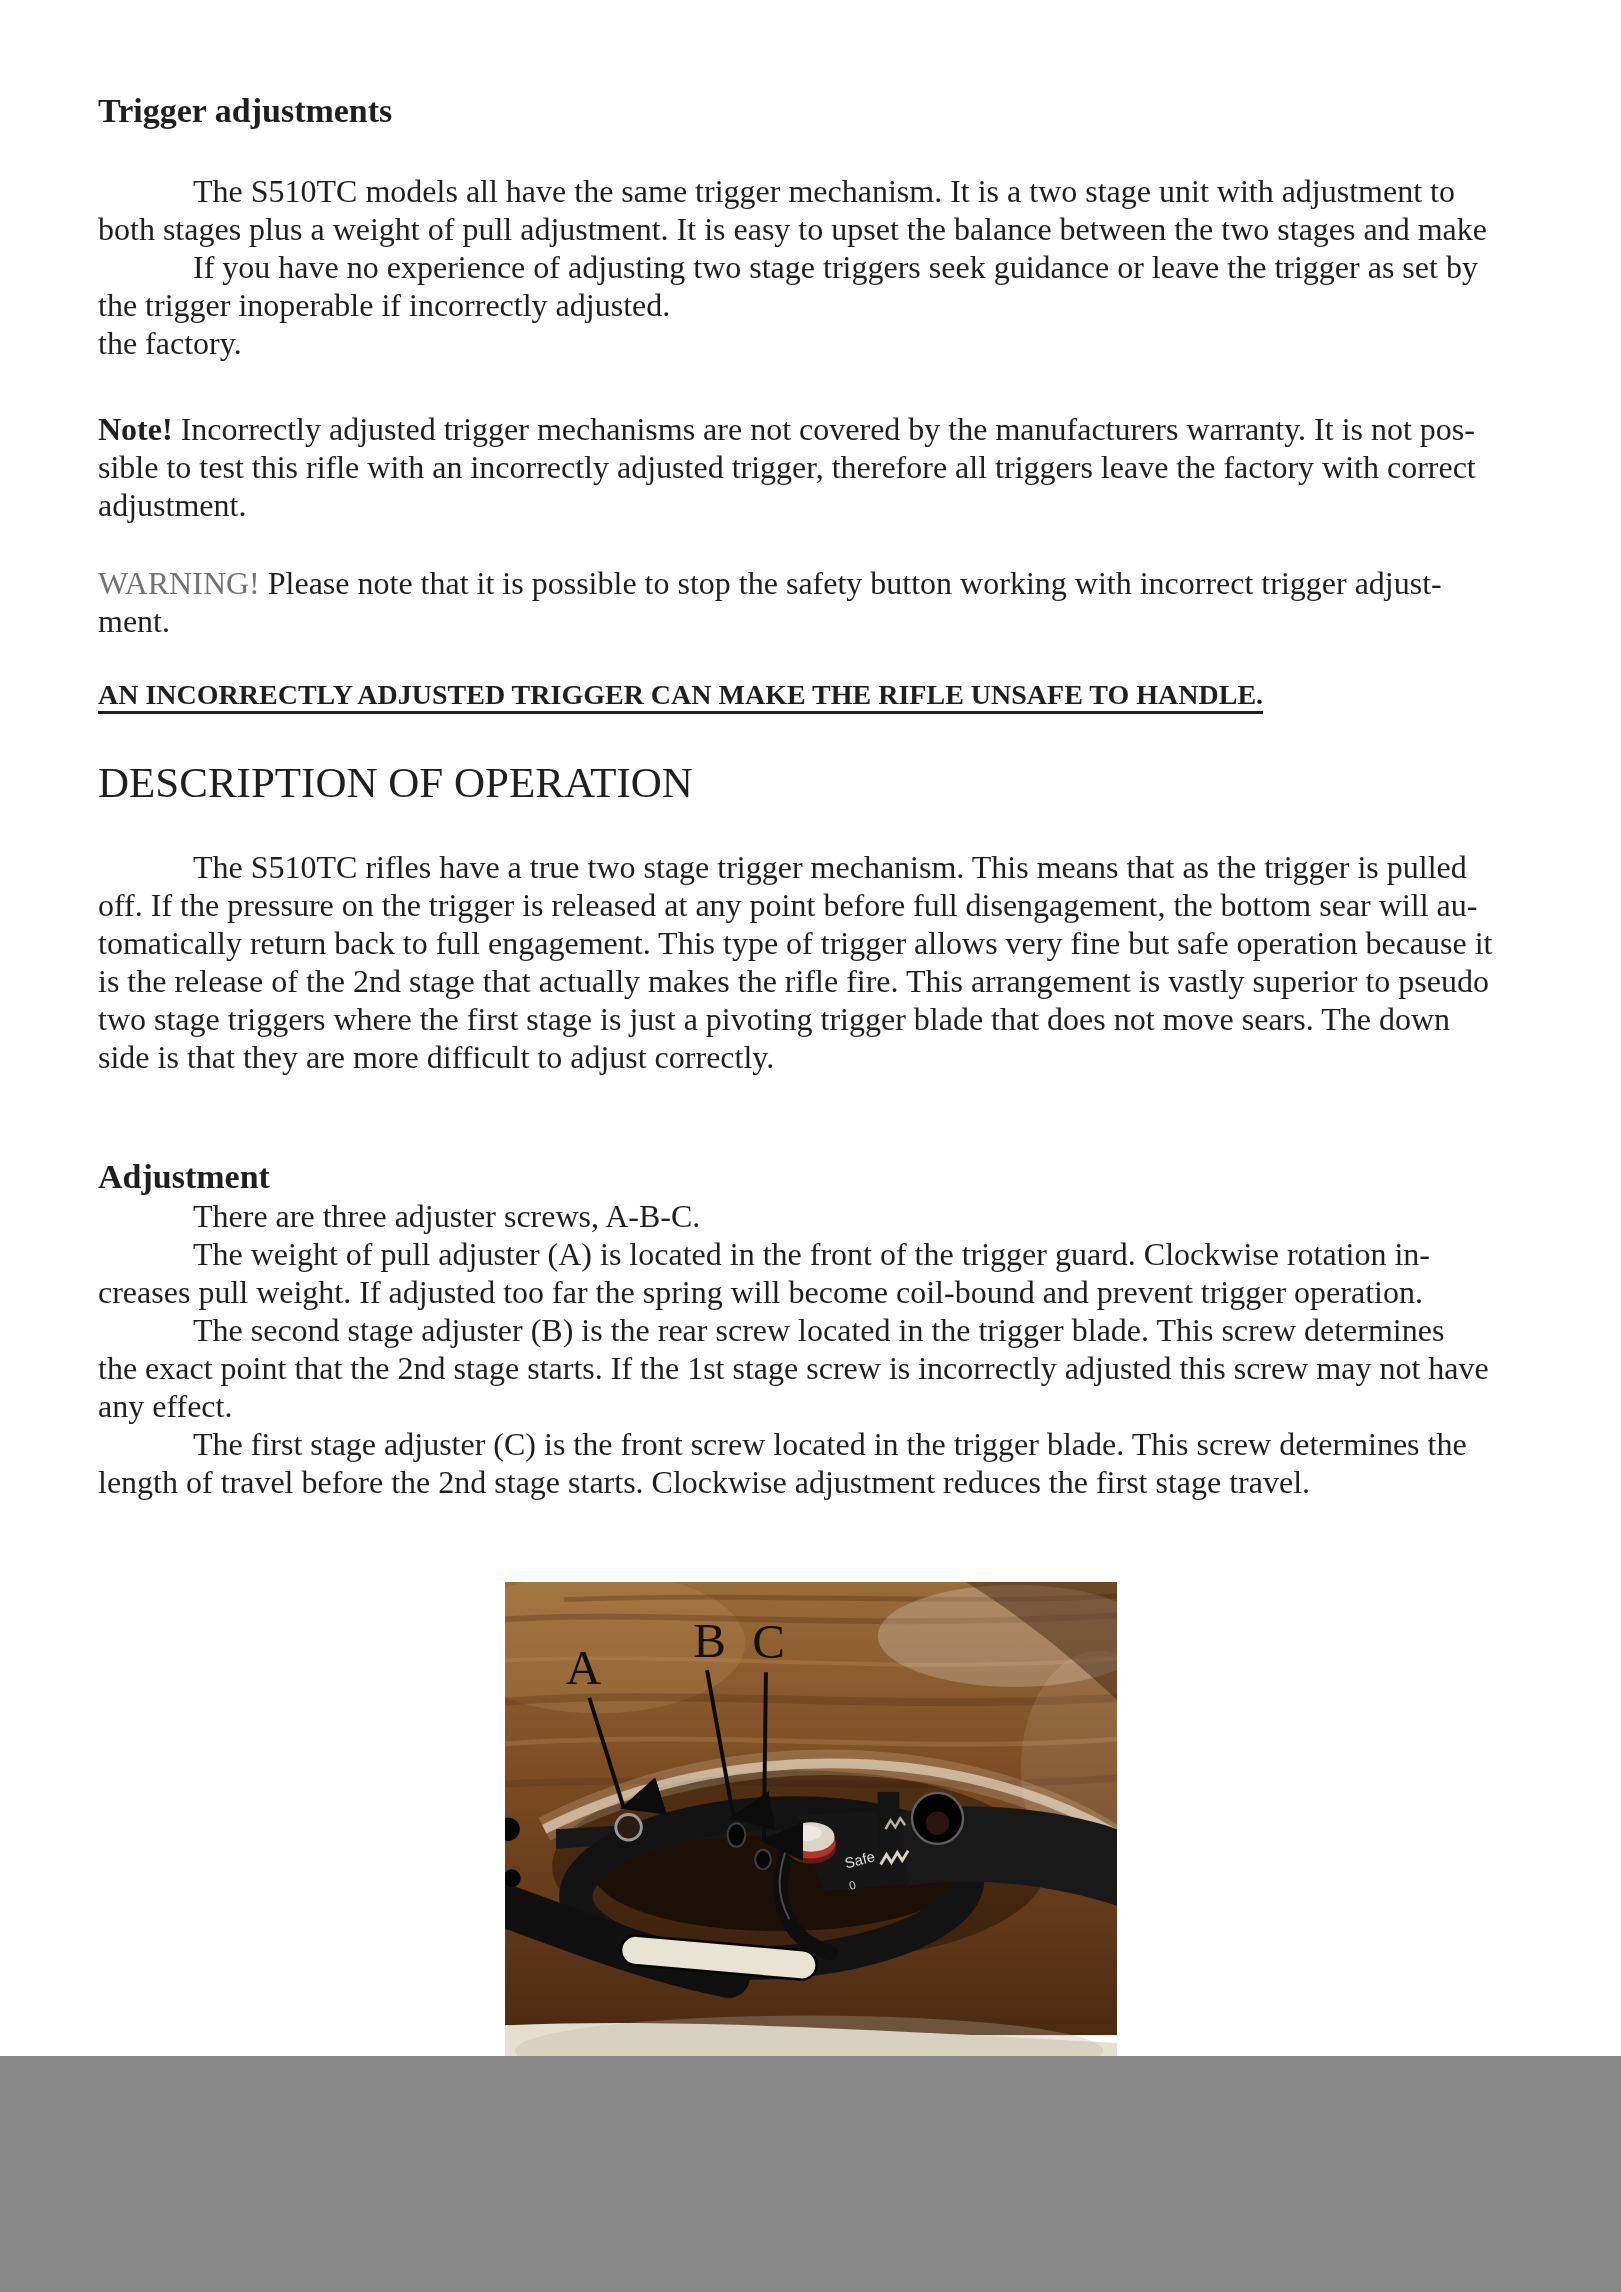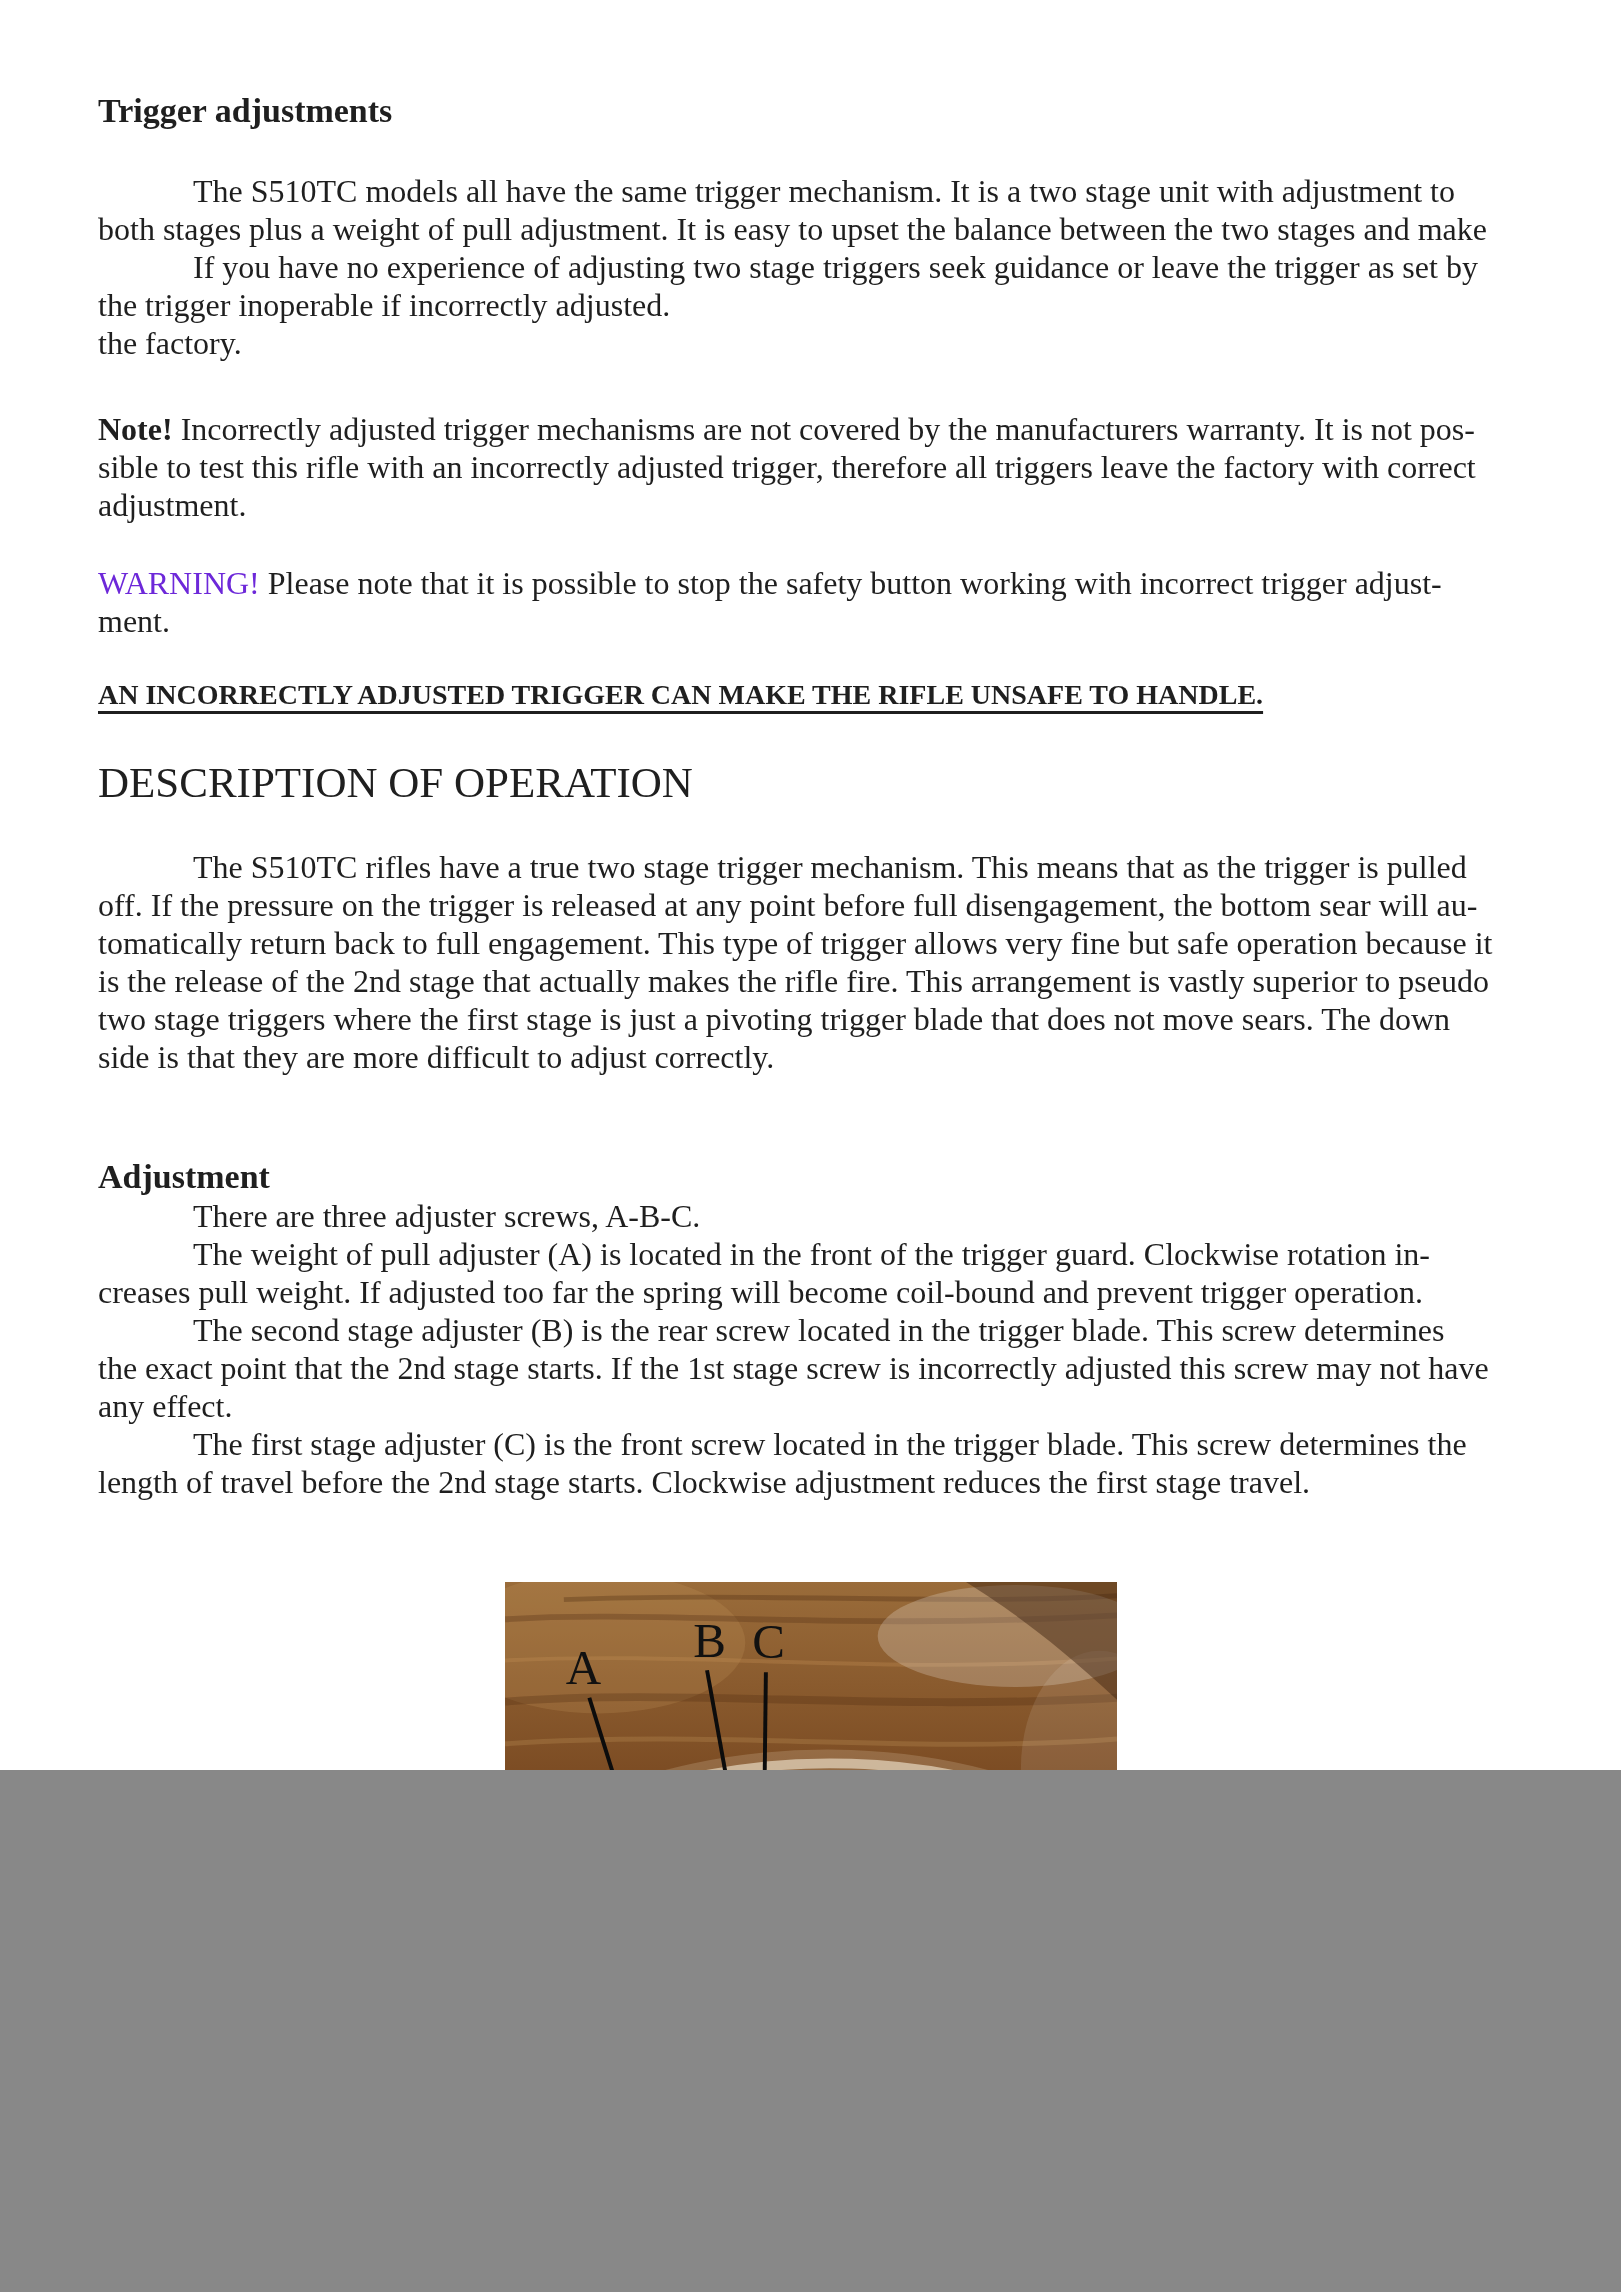--- a/index.html
+++ b/index.html
@@ -1,28 +1,28 @@
 <!DOCTYPE html>
 <html><head>
 <meta charset="utf-8">
 <style>
   html,body{margin:0;padding:0;background:#888;}
-  #page{position:relative;width:1621px;height:1770px;background:#ffffff;
+  #page{position:relative;width:1621px;height:2056px;background:#ffffff;
         font-family:"Liberation Serif","DejaVu Serif",serif;color:#1f1f1f;overflow:hidden;}
   .abs{position:absolute;}
   .para{left:98px;width:1425px;font-size:32px;line-height:38px;font-family:Liberation Serif, serif;}
   .line{white-space:nowrap;}
   .ind{text-indent:95px;}
   h1.title{left:98px;top:90px;margin:0;font-size:34px;line-height:41px;font-weight:bold;}
   .h2{left:98px;top:757px;font-size:43px;line-height:51px;font-weight:normal;}
   .h3{left:98px;top:1156px;font-size:34px;line-height:41px;font-weight:bold;}
   .banner{left:98px;top:675px;width:1425px;font-size:28px;line-height:39px;
           font-weight:bold;text-decoration:underline;text-decoration-thickness:2.9px;text-underline-offset:6.9px;}
   .lead-bold{font-weight:bold;}
-  .lead-red{color:#6d28d9;}
+  .lead-red{color:#737373;}
   #figure{left:505px;top:1582px;width:612px;height:611px;}
   #logo{left:1141px;top:2193px;width:482px;height:100px;}
 </style>
 </head>
 <body>
 
 <div id="page">
 
   <h1 class="abs title">Trigger adjustments</h1>
 

